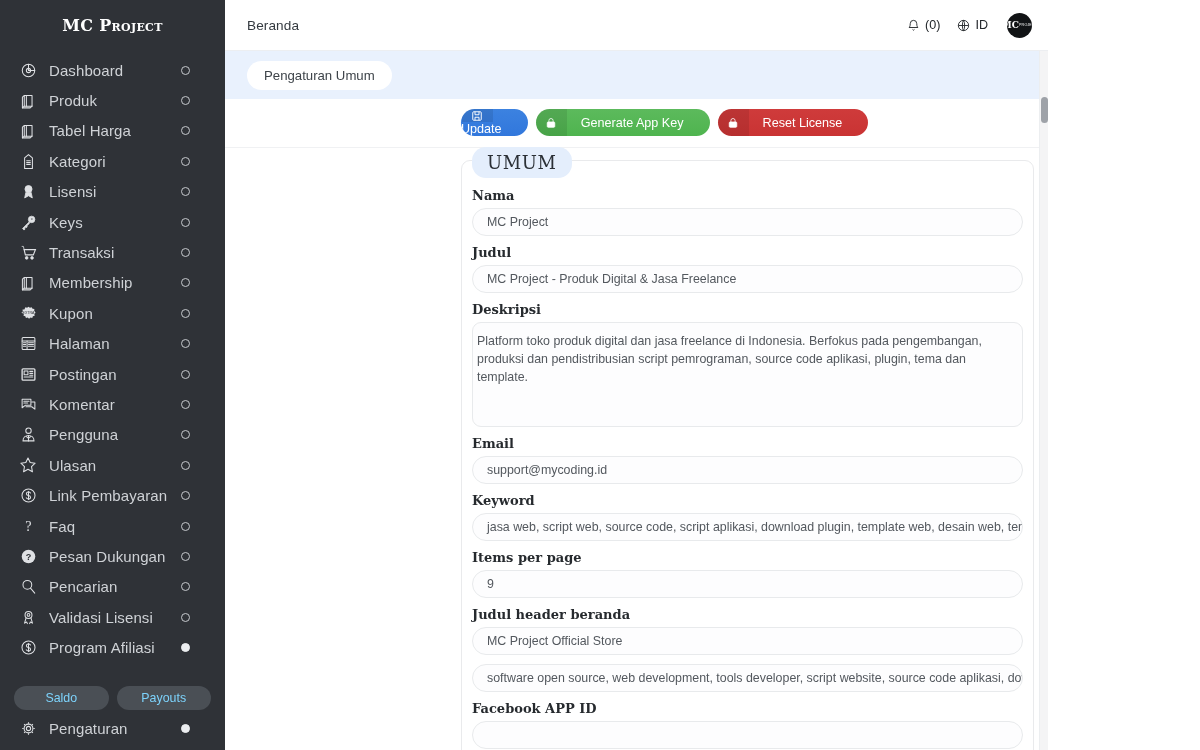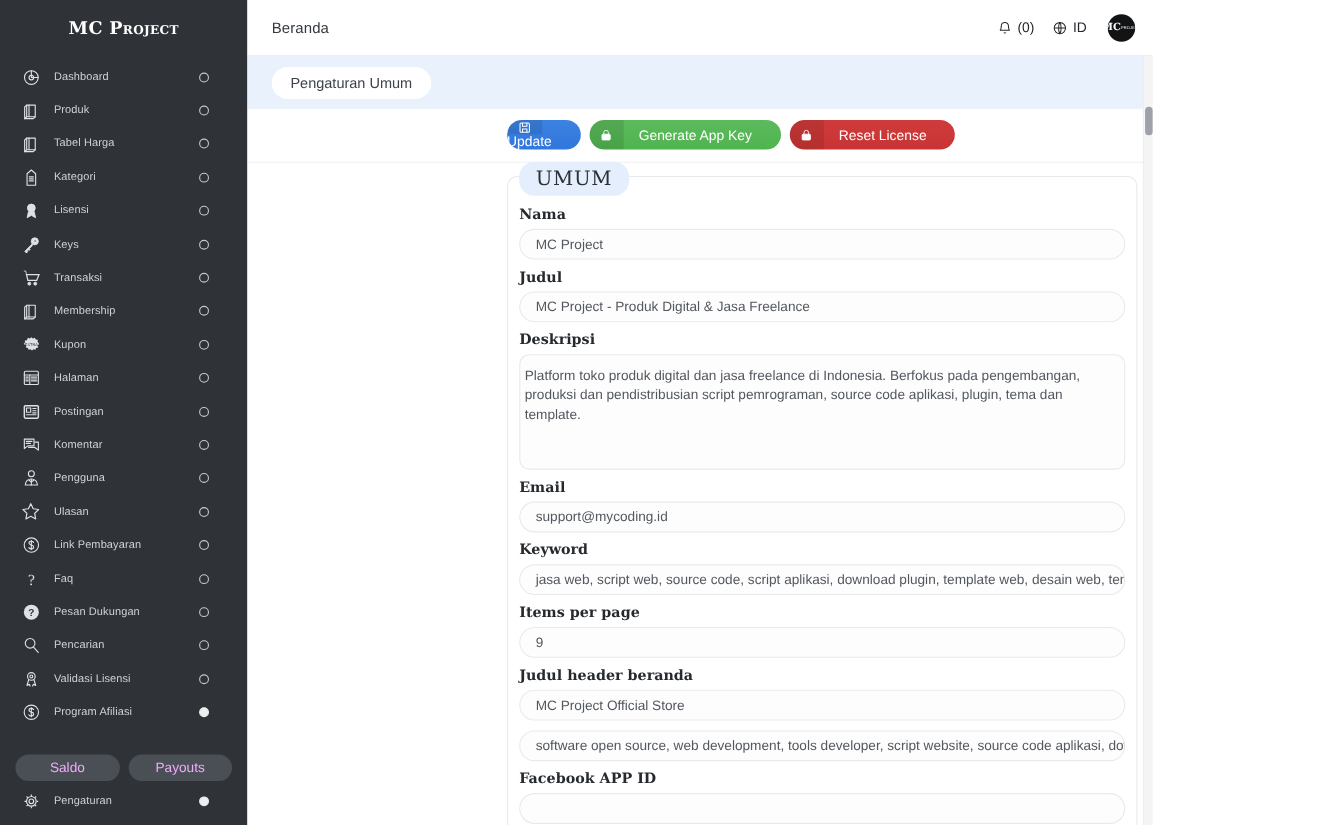--- a/index.html
+++ b/index.html
@@ -41,41 +41,41 @@
   .nav-icon {
     width: 22px; min-width: 22px; height: 20px;
     display: flex; align-items: center; justify-content: center;
     color: #dfe1e4;
     margin-right: 10px;
   }
   .nav-icon svg { display: block; }
   .nav-label {
     flex: 1;
     color: #cfd2d6;
-    font-size: 10px;
+    font-size: 15px;
     letter-spacing: 0.1px;
     white-space: nowrap;
   }
   .nav-dot {
     width: 9px; height: 9px; border-radius: 50%;
     border: 1.4px solid #c6c9cd;
     margin-right: 18px;
   }
   .nav-dot.filled { background: #eceef0; border-color: #eceef0; }
 
   .pill-row {
     display: flex; gap: 8px;
     padding: 3px 14px 4px 14px;
   }
   .pill {
     flex: 1;
     height: 24px;
     border-radius: 13px;
     background: #4a4f55;
-    color: #f0abfc;
+    color: #7dd3fc;
     font-size: 12.4px;
     display: flex; align-items: center; justify-content: center;
     cursor: pointer;
     white-space: nowrap;
   }
 
   
   .main {
     flex: 1; height: 750px;
     display: flex; flex-direction: column;

